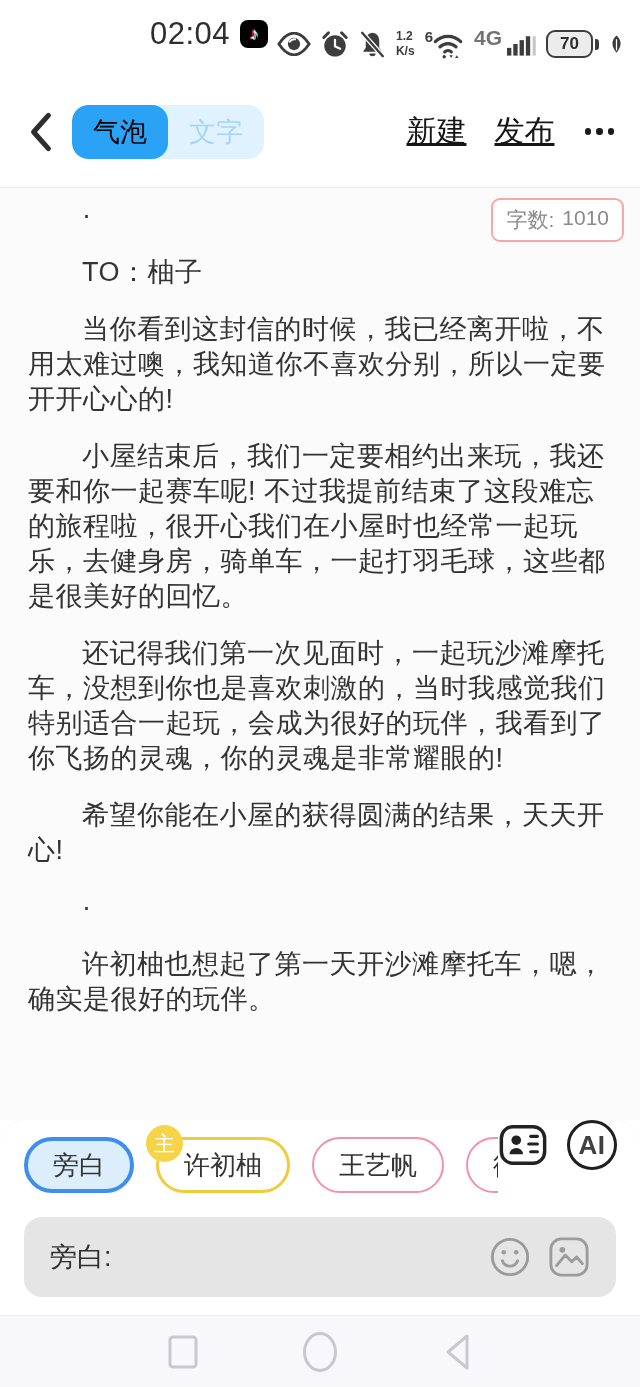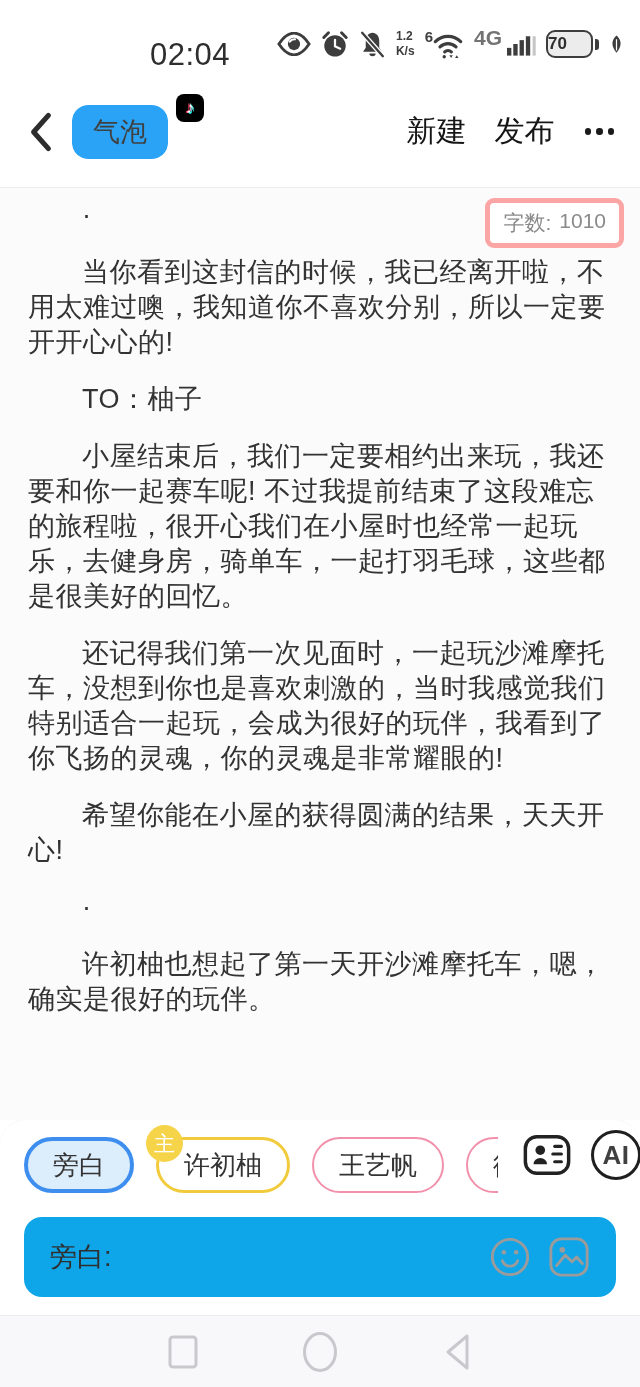--- a/index.html
+++ b/index.html
@@ -1,61 +1,61 @@
 <!DOCTYPE html>
 <html style="--accent-blue: #2aa3f6; --chip-blue-border: #3e8ef0; --chip-blue-bg: #dcedfb; --chip-yellow: #f2cb3d; --chip-badge-bg: #f6d44a; --chip-pink: #f291ac;"><head>
 <meta charset="utf-8">
 <style>
   * { box-sizing: border-box; }
   body { margin: 0; font-family: "Liberation Sans", "DejaVu Sans", sans-serif; background: #ffffff; }
   .screen { width: 640px; height: 1387px; display: flex; flex-direction: column; background: #ffffff; overflow: hidden; position: relative; }
 
   
   .status-bar { height: 76px; position: relative; display: flex; align-items: center; background: #fff; flex: none; padding-top: 12px; }
-  .sb-left { position: absolute; left: 150px; top: 37px; display: flex; align-items: center; gap: 21px; flex-direction: column; }
+  .sb-left { position: absolute; left: 150px; top: 16px; display: flex; align-items: center; gap: 10px; }
   .sb-time { font-size: 31px; font-weight: 500; color: #2e2e2e; letter-spacing: 0.5px; }
   .tiktok-icon { width: 28px; height: 28px; background: #000; border-radius: 8px; display: flex; align-items: center; justify-content: center; color: #fff; font-size: 17px; text-shadow: 1.5px 0.5px 0 #25f4ee, -1.5px -0.5px 0 #fe2c55; }
   .sb-right { margin-left: auto; display: flex; align-items: center; gap: 10px; padding-right: 16px; }
   .net-speed { font-size: 12px; line-height: 15px; font-weight: 600; color: #3d3d3d; text-align: left; }
   .wifi-wrap, .signal-wrap, .battery-wrap { display: flex; align-items: center; }
   .wifi-gen { font-size: 15px; font-weight: 600; color: #3d3d3d; transform: translateY(-8px); margin-right: -1px; }
   .net-type { font-size: 21px; font-weight: 600; color: #737373; transform: translateY(-6px); margin-right: 5px; }
-  .battery { width: 47px; height: 28px; border: 2.5px solid #3d3d3d; border-radius: 9px; background: #ececec; display: flex; align-items: center; justify-content: flex-start; font-size: 17px; font-weight: 600; color: #2e2e2e; }
+  .battery { width: 47px; height: 28px; border: 2.5px solid #3d3d3d; border-radius: 9px; background: #ececec; display: flex; align-items: center; justify-content: center; font-size: 17px; font-weight: 600; color: #2e2e2e; }
   .battery-nub { width: 4px; height: 11px; background: #3d3d3d; border-radius: 0 3px 3px 0; margin-left: 2px; }
 
   
   .nav-bar { height: 111px; display: flex; align-items: center; padding: 0 24px; background: #fff; flex: none; }
   .back-btn { width: 34px; height: 44px; display: flex; align-items: center; justify-content: center; margin-right: 14px; }
   .mode-toggle { display: inline-flex; background: #e0f2fe; border-radius: 16px; overflow: hidden; }
   .mode-seg { height: 54px; padding: 0 21px; display: flex; align-items: center; font-size: 27px; color: #a4d6f7; }
-  .mode-seg.active { background: var(--accent-blue, #2aa3f6); color: #404040; border-radius: 16px; }
+  .mode-seg.active { background: var(--accent-blue, #2aa3f6); color: #000000; border-radius: 16px; }
   .nav-actions { margin-left: auto; display: flex; align-items: center; gap: 28px; }
-  .nav-action { font-size: 30px; color: #161616; font-weight: 500; }
+  .nav-action { font-size: 30px; color: #161616; font-weight: 500; text-decoration: underline; }
   .more-dots { display: flex; gap: 5px; padding: 10px 2px; }
   .more-dots i { width: 6.5px; height: 6.5px; background: #1b1b1b; border-radius: 50%; }
 
   
   .content { flex: 1; background: #fbfbfc; border-top: 1px solid #ececec; padding: 8px 28px 0; position: relative; overflow: hidden; }
-  .word-count { position: absolute; top: 10px; right: 16px; background: #ffffff; border: 5px solid #fca5a5; border-radius: 9px; padding: 6px 13px; font-size: 21px; color: #8a8a8a; display: flex; gap: 8px; }
+  .word-count { position: absolute; top: 10px; right: 16px; background: #ffffff; border: 2px solid #fca5a5; border-radius: 9px; padding: 6px 13px; font-size: 21px; color: #8a8a8a; display: flex; gap: 8px; }
   .paragraphs { padding-top: 0; }
   .para { font-size: 27px; line-height: 35px; letter-spacing: 0.5px; color: #333; margin: 22px 0 0; text-indent: 2em; font-weight: 500; }
   .para:first-child { margin-top: 2px; }
 
   
   .composer { flex: none; height: 195px; background: #fff; border-radius: 26px 26px 0 0; padding: 0 24px; box-shadow: 0 -1px 0 rgba(0,0,0,0.03); }
-  .chips-row { display: flex; align-items: center; height: 76px; gap: 24px; }
+  .chips-row { display: flex; align-items: flex-start; height: 76px; }
   .chips { display: flex; gap: 22px; align-items: flex-end; overflow: hidden; width: 474px; height: 76px; padding-bottom: 3px; flex: none; }
   .chip { height: 56px; flex: none; border-radius: 30px; background: #fff; display: flex; align-items: center; padding: 0 25px; font-size: 26px; color: #333; border: 3px solid #ccc; position: relative; }
   .chip.selected-blue { border: 4px solid var(--chip-blue-border, #3e8ef0); background: var(--chip-blue-bg, #dcedfb); }
   .chip.main-yellow { border-color: var(--chip-yellow, #f2cb3d); }
   .chip.pink { border-width: 2.5px; border-color: var(--chip-pink, #f291ac); }
   .chip-badge { position: absolute; top: -15px; left: -13px; width: 37px; height: 37px; border-radius: 50%; background: var(--chip-badge-bg, #f6d44a); color: #fff; font-size: 21px; display: flex; align-items: center; justify-content: center; }
   .chip-tools { margin-left: auto; display: flex; gap: 19px; align-items: center; padding-bottom: 6px; }
   .ai-btn { width: 50px; height: 50px; border: 3.6px solid #1f1f1f; border-radius: 50%; display: flex; align-items: center; justify-content: center; font-size: 26px; font-weight: 700; color: #404040; letter-spacing: 0.5px; }
-  .input-box { margin-top: 21px; height: 80px; background: #0ea5e9; border-radius: 18px; display: flex; align-items: center; padding: 0 26px; font-size: 27px; color: #2f2f2f; }
+  .input-box { margin-top: 21px; height: 80px; background: #e5e5e5; border-radius: 18px; display: flex; align-items: center; padding: 0 26px; font-size: 27px; color: #2f2f2f; }
   .input-icons { margin-left: auto; display: flex; gap: 17px; align-items: center; }
 
   
   .system-nav { flex: none; height: 72px; background: #f8f8fa; border-top: 1px solid #ededed; display: flex; align-items: center; justify-content: center; gap: 102px; }
   .sysnav-btn { display: flex; align-items: center; justify-content: center; }
 </style>
 </head>
 <body>
 
 <div class="screen">
@@ -122,41 +122,42 @@
   </div>
 
   <div class="nav-bar">
     <div class="back-btn">
       <svg width="24" height="42" viewBox="0 0 26 44">
         <path d="M21 4 L5 22 L21 40" stroke="#2d2d2d" stroke-width="5.5" fill="none" stroke-linecap="round" stroke-linejoin="round"></path>
       </svg>
     </div>
     <div class="mode-toggle">
       <span class="mode-seg active">气泡</span>
+      <span class="mode-seg">文字</span>
     </div>
     <div class="nav-actions">
       <span class="nav-action">新建</span>
       <span class="nav-action">发布</span>
       <span class="more-dots">
           <i></i>
           <i></i>
           <i></i>
         </span>
     </div>
   </div>
 
   <div class="content">
     <div class="word-count">
       <span>字数:</span>
       <span>1010</span>
     </div>
     <div class="paragraphs">
         <p class="para">·</p>
+        <p class="para">TO：柚子</p>
         <p class="para">当你看到这封信的时候，我已经离开啦，不用太难过噢，我知道你不喜欢分别，所以一定要开开心心的!</p>
-        <p class="para">TO：柚子</p>
         <p class="para">小屋结束后，我们一定要相约出来玩，我还要和你一起赛车呢! 不过我提前结束了这段难忘的旅程啦，很开心我们在小屋时也经常一起玩乐，去健身房，骑单车，一起打羽毛球，这些都是很美好的回忆。</p>
         <p class="para">还记得我们第一次见面时，一起玩沙滩摩托车，没想到你也是喜欢刺激的，当时我感觉我们特别适合一起玩，会成为很好的玩伴，我看到了你飞扬的灵魂，你的灵魂是非常耀眼的!</p>
         <p class="para">希望你能在小屋的获得圆满的结果，天天开心!</p>
         <p class="para">·</p>
         <p class="para">许初柚也想起了第一天开沙滩摩托车，嗯，确实是很好的玩伴。</p>
       </div>
   </div>
 
   <div class="composer">
     <div class="chips-row">

